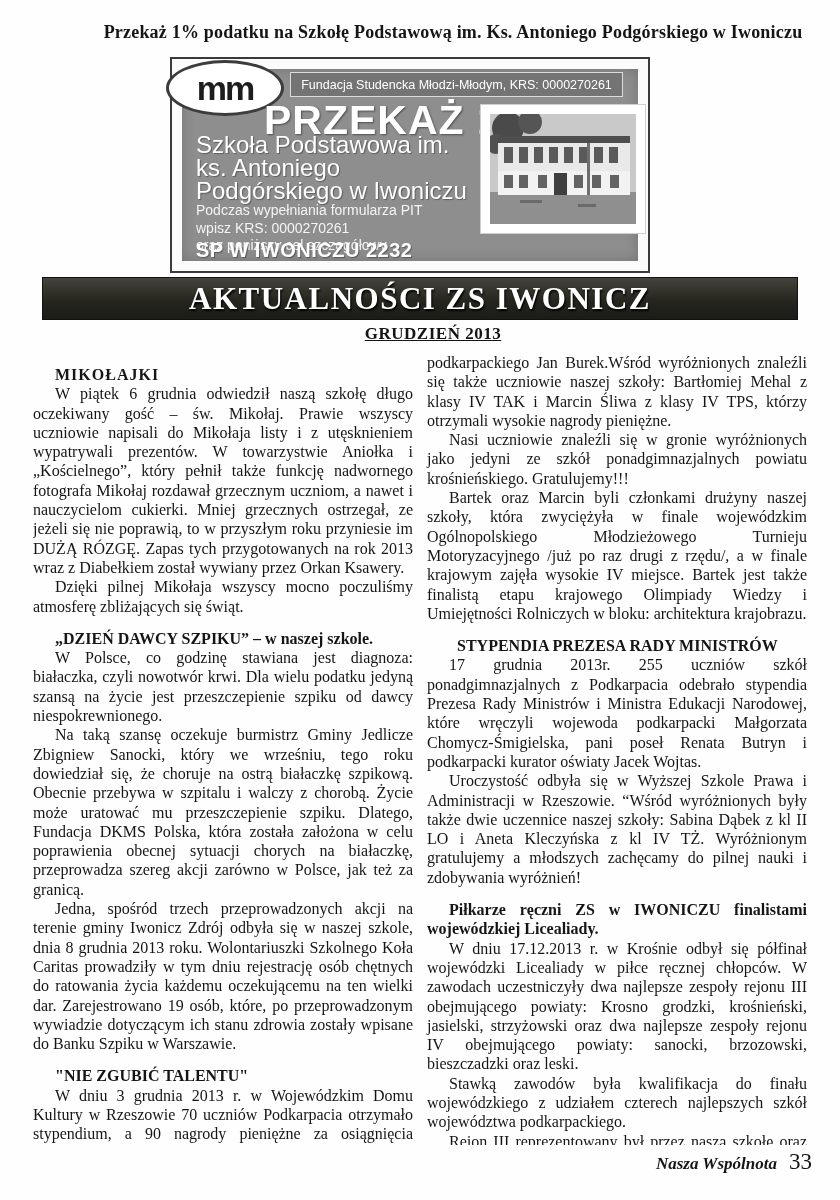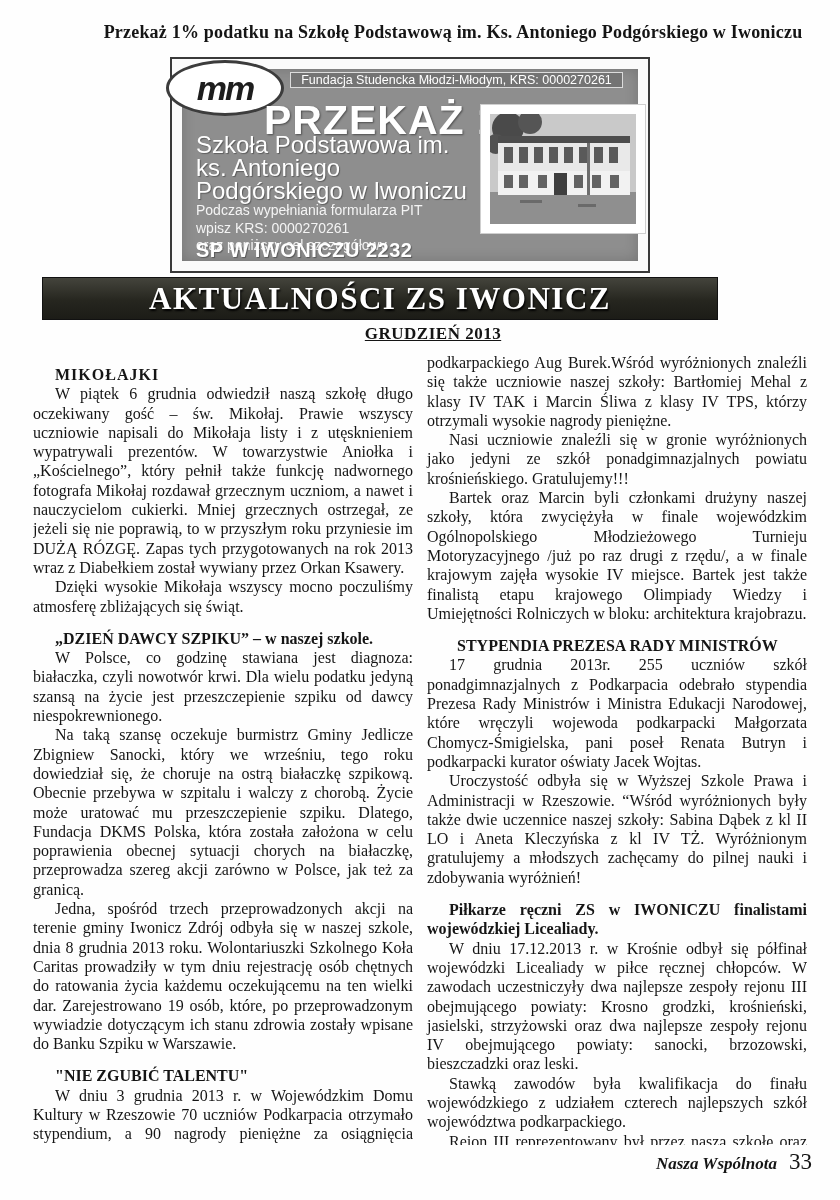--- a/index.html
+++ b/index.html
@@ -17,30 +17,30 @@
     text-align:center; font-weight:bold; font-size:18px; letter-spacing:.2px;margin-left:33px;
   }
 
   
   .ad {
     position:absolute; left:170px; top:57px; width:480px; height:216px;
     border:2px solid #3a3a3a; background:#fbfbfb; padding:10px;
   }
   .ad-gray { position:relative; width:100%; height:100%; background:#8e8e8e; box-shadow:inset 0 0 14px rgba(0,0,0,.18); }
   .ad-bar {
-    position:absolute; top:3px; left:108px; right:15px; height:16px;
+    position:absolute; top:3px; left:108px; right:15px; height:25px;
     background:#747474; border:1px solid #dcdcdc; color:#fff;
     font-family:"Liberation Sans", sans-serif; font-size:12.5px;
     display:flex; align-items:center; justify-content:center; white-space:nowrap;
   }
   .logo {
     position:absolute; top:-9px; left:-16px; width:118px; height:56px;
     background:#fff; border:3px solid #3c3c3c; border-radius:50%;
     display:flex; align-items:center; justify-content:center;
-    font-family:"Liberation Sans", sans-serif; font-weight:bold; font-style:italic;
+    font-family:"Liberation Sans", sans-serif; font-weight:bold; 
     font-size:34px; color:#1d1d1d; letter-spacing:-2px;
   }
   .ad-headline {
     position:absolute; top:28px; left:82px;
     color:#fff; font-family:"Liberation Sans", sans-serif; font-weight:bold;
     font-size:41px; letter-spacing:1px; text-shadow:1px 1px 2px rgba(0,0,0,.45);
     white-space:nowrap;
   }
   .ad-school {
     position:absolute; top:64px; left:14px; color:#fff;
@@ -57,21 +57,21 @@
     letter-spacing:.5px; text-shadow:1px 1px 1px rgba(0,0,0,.35);
   }
   .photo-panel {
     position:absolute; top:36px; right:-7px; width:164px; height:128px;
     background:#fff; padding:9px; box-shadow:0 0 0 1px #cfcfcf;
   }
   .photo-panel svg { display:block; width:100%; height:100%; }
 
   
   .banner {
-    position:absolute; left:42px; top:277px; width:676px; height:43px;
+    position:absolute; left:42px; top:277px; width:756px; height:43px;
     background:linear-gradient(180deg,#44443c 0%, #26261f 55%, #1c1c17 100%);
     border:1px solid #111; color:#fff;
     display:flex; align-items:center; justify-content:center;
     font-weight:bold; font-size:31px; letter-spacing:1.5px;
     text-shadow:1px 2px 2px #000;
   }
   .sub-date { position:absolute; top:324px; left:0; width:100%; text-align:center;padding-left:26px; }
   .sub-date span { font-weight:bold; font-size:17px; text-decoration:underline; letter-spacing:.5px; }
 
   
@@ -153,30 +153,30 @@
 
   <div class="banner">AKTUALNOŚCI ZS IWONICZ</div>
   <div class="sub-date">
     <span>GRUDZIEŃ 2013</span>
   </div>
 
   <div class="cols">
     <div class="col">
       <h3 class="first">MIKOŁAJKI</h3>
       <p>W piątek 6 grudnia odwiedził naszą szkołę długo oczekiwany gość – św. Mikołaj. Prawie wszyscy uczniowie napisali do Mikołaja listy i z utęsknieniem wypatrywali prezentów. W towarzystwie Aniołka i „Kościelnego”, który pełnił także funkcję nadwornego fotografa Mikołaj rozdawał grzecznym uczniom, a nawet i nauczycielom cukierki. Mniej grzecznych ostrzegał, ze jeżeli się nie poprawią, to w przyszłym roku przyniesie im DUŻĄ RÓZGĘ. Zapas tych przygotowanych na rok 2013 wraz z Diabełkiem został wywiany przez Orkan Ksawery.</p>
-      <p>Dzięki wysokie Mikołaja wszyscy mocno poczuliśmy atmosferę zbliżających się świąt.</p>
+      <p>Dzięki pilnej Mikołaja wszyscy mocno poczuliśmy atmosferę zbliżających się świąt.</p>
       <h3>„DZIEŃ DAWCY SZPIKU” – w naszej szkole.</h3>
       <p>W Polsce, co godzinę stawiana jest diagnoza: białaczka, czyli nowotwór krwi. Dla wielu podatku jedyną szansą na życie jest przeszczepienie szpiku od dawcy niespokrewnionego.</p>
       <p>Na taką szansę oczekuje burmistrz Gminy Jedlicze Zbigniew Sanocki, który we wrześniu, tego roku dowiedział się, że choruje na ostrą białaczkę szpikową. Obecnie przebywa w szpitalu i walczy z chorobą. Życie może uratować mu przeszczepienie szpiku. Dlatego, Fundacja DKMS Polska, która została założona w celu poprawienia obecnej sytuacji chorych na białaczkę, przeprowadza szereg akcji zarówno w Polsce, jak też za granicą.</p>
       <p>Jedna, spośród trzech przeprowadzonych akcji na terenie gminy Iwonicz Zdrój odbyła się w naszej szkole, dnia 8 grudnia 2013 roku. Wolontariuszki Szkolnego Koła Caritas prowadziły w tym dniu rejestrację osób chętnych do ratowania życia każdemu oczekującemu na ten wielki dar. Zarejestrowano 19 osób, które, po przeprowadzonym wywiadzie dotyczącym ich stanu zdrowia zostały wpisane do Banku Szpiku w Warszawie.</p>
       <h3>"NIE ZGUBIĆ TALENTU"</h3>
       <p>W dniu 3 grudnia 2013 r. w Wojewódzkim Domu Kultury w Rzeszowie 70 uczniów Podkarpacia otrzymało stypendium, a 90 nagrody pieniężne za osiągnięcia artystyczne i naukowe w ramach Programu wspierania edukacji uzdolnionej młodzieży „Nie zgubić talentu”, który realizował Urząd Marszałkowski Województwa Podkarpackiego. Gratyfikacje wręczał wicemarszałek województwa</p>
     </div>
     <div class="col">
-      <p class="noindent">podkarpackiego Aug Burek.Wśród wyróżnionych znaleźli się także uczniowie naszej szkoły: Bartłomiej Mehal z klasy IV TAK i Marcin Śliwa z klasy IV TPS, którzy otrzymali wysokie nagrody pieniężne.</p>
+      <p class="noindent">podkarpackiego Jan Burek.Wśród wyróżnionych znaleźli się także uczniowie naszej szkoły: Bartłomiej Mehal z klasy IV TAK i Marcin Śliwa z klasy IV TPS, którzy otrzymali wysokie nagrody pieniężne.</p>
       <p>Nasi uczniowie znaleźli się w gronie wyróżnionych jako jedyni ze szkół ponadgimnazjalnych powiatu krośnieńskiego. Gratulujemy!!!</p>
       <p>Bartek oraz Marcin byli członkami drużyny naszej szkoły, która zwyciężyła w finale wojewódzkim Ogólnopolskiego Młodzieżowego Turnieju Motoryzacyjnego /już po raz drugi z rzędu/, a w finale krajowym zajęła wysokie IV miejsce. Bartek jest także finalistą etapu krajowego Olimpiady Wiedzy i Umiejętności Rolniczych w bloku: architektura krajobrazu.</p>
       <h3 class="wide">STYPENDIA PREZESA RADY MINISTRÓW</h3>
       <p>17 grudnia 2013r. 255 uczniów szkół ponadgimnazjalnych z Podkarpacia odebrało stypendia Prezesa Rady Ministrów i Ministra Edukacji Narodowej, które wręczyli wojewoda podkarpacki Małgorzata Chomycz-Śmigielska, pani poseł Renata Butryn i podkarpacki kurator oświaty Jacek Wojtas.</p>
       <p>Uroczystość odbyła się w Wyższej Szkole Prawa i Administracji w Rzeszowie. “Wśród wyróżnionych były także dwie uczennice naszej szkoły: Sabina Dąbek z kl II LO i Aneta Kleczyńska z kl IV TŻ. Wyróżnionym gratulujemy a młodszych zachęcamy do pilnej nauki i zdobywania wyróżnień!</p>
       <h3>Piłkarze ręczni ZS w IWONICZU finalistami wojewódzkiej Licealiady.</h3>
       <p>W dniu 17.12.2013 r. w Krośnie odbył się półfinał wojewódzki Licealiady w piłce ręcznej chłopców. W zawodach uczestniczyły dwa najlepsze zespoły rejonu III obejmującego powiaty: Krosno grodzki, krośnieński, jasielski, strzyżowski oraz dwa najlepsze zespoły rejonu IV obejmującego powiaty: sanocki, brzozowski, bieszczadzki oraz leski.</p>
       <p>Stawką zawodów była kwalifikacja do finału wojewódzkiego z udziałem czterech najlepszych szkół województwa podkarpackiego.</p>
       <p>Rejon III reprezentowany był przez naszą szkołę oraz Zespół Szkół w Trzcinicy, natomiast rejon IV reprezentowały: I LO Brzozów oraz Zespół Szkół Licealnych Ustrzyki Dolne.</p>
     </div>

